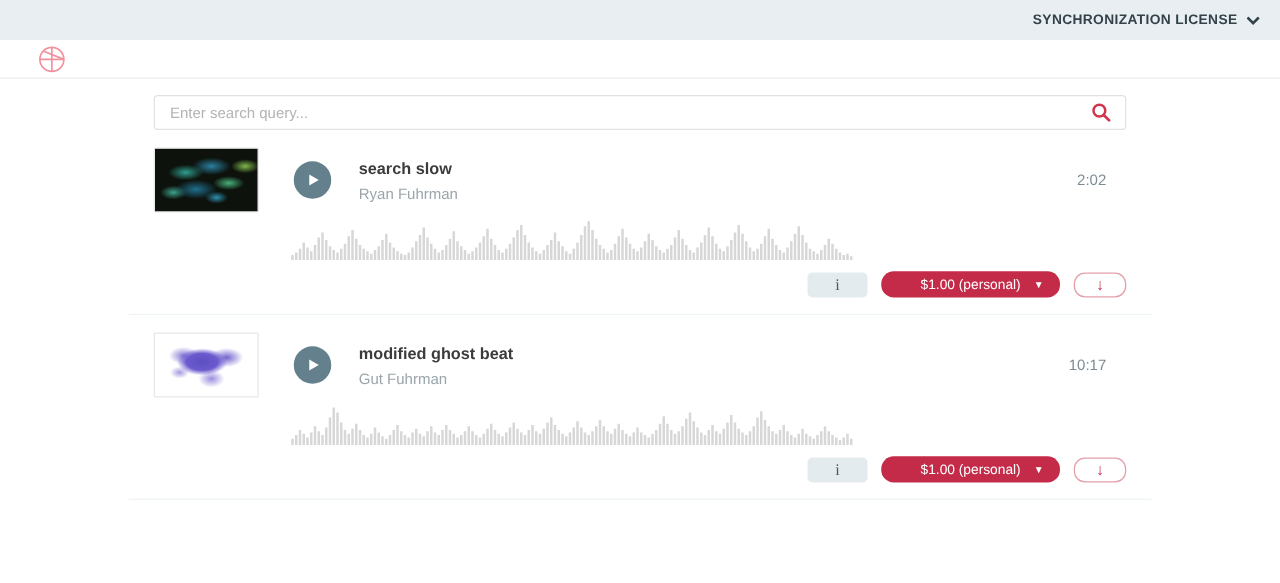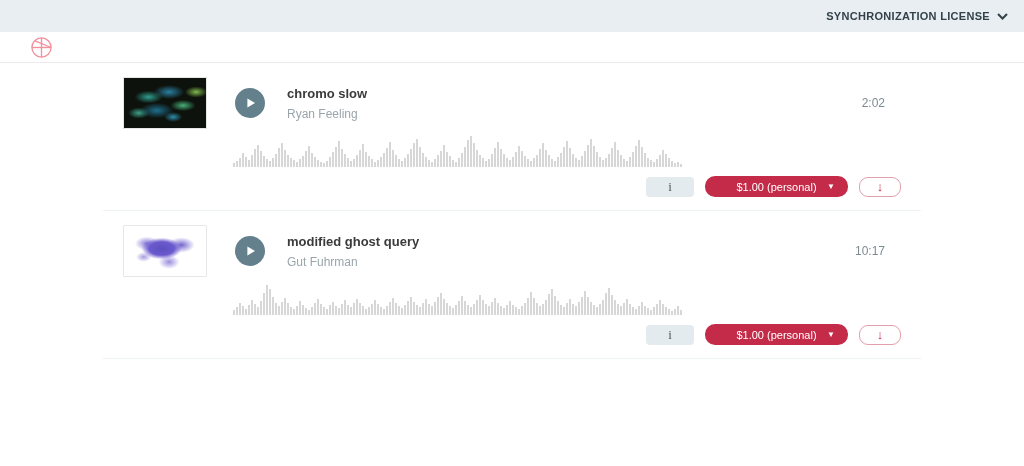--- a/index.html
+++ b/index.html
@@ -147,32 +147,41 @@
         <circle cx="12" cy="12" r="10"></circle>
         <line x1="2" y1="12" x2="22" y2="12"></line>
         <line x1="12" y1="2" x2="12" y2="22"></line>
         <line x1="5.2" y1="5.2" x2="22" y2="12"></line>
       </g>
     </svg>
   </div>
 </div>
 
 <div class="main">
+  <div class="searchbar">
+    <input type="text" placeholder="Enter search query..." style="">
+    <button class="search-btn">
+      <svg width="16" height="16" viewBox="0 0 16 16">
+        <circle cx="6.5" cy="6.5" r="4.7" fill="none" stroke="#d2344b" stroke-width="2"></circle>
+        <line x1="10.2" y1="10.2" x2="14.3" y2="14.3" stroke="#d2344b" stroke-width="2.2" stroke-linecap="round"></line>
+      </svg>
+    </button>
+  </div>
   <div id="tracks">
   <div class="track">
     <div class="track-top">
       <div class="thumb thumb-0"></div>
       <button class="play">
         <svg width="12" height="12" viewBox="0 0 12 12">
           <polygon points="3.4,1.6 11,6 3.4,10.4" fill="#ffffff"></polygon>
         </svg>
       </button>
       <div class="meta">
-        <div class="title">chromo slow</div>
-        <div class="artist">Ryan Feeling</div>
+        <div class="title">search slow</div>
+        <div class="artist">Ryan Fuhrman</div>
       </div>
       <div class="duration">2:02</div>
     </div>
     <div class="waveform">
           <span style="height: 4px;"></span>
           <span style="height: 6px;"></span>
           <span style="height: 9px;"></span>
           <span style="height: 14px;"></span>
           <span style="height: 10px;"></span>
           <span style="height: 7px;"></span>
@@ -337,21 +346,21 @@
 
   <div class="track">
     <div class="track-top">
       <div class="thumb thumb-1"></div>
       <button class="play">
         <svg width="12" height="12" viewBox="0 0 12 12">
           <polygon points="3.4,1.6 11,6 3.4,10.4" fill="#ffffff"></polygon>
         </svg>
       </button>
       <div class="meta">
-        <div class="title">modified ghost query</div>
+        <div class="title">modified ghost beat</div>
         <div class="artist">Gut Fuhrman</div>
       </div>
       <div class="duration">10:17</div>
     </div>
     <div class="waveform">
           <span style="height: 5px;"></span>
           <span style="height: 8px;"></span>
           <span style="height: 12px;"></span>
           <span style="height: 9px;"></span>
           <span style="height: 6px;"></span>

